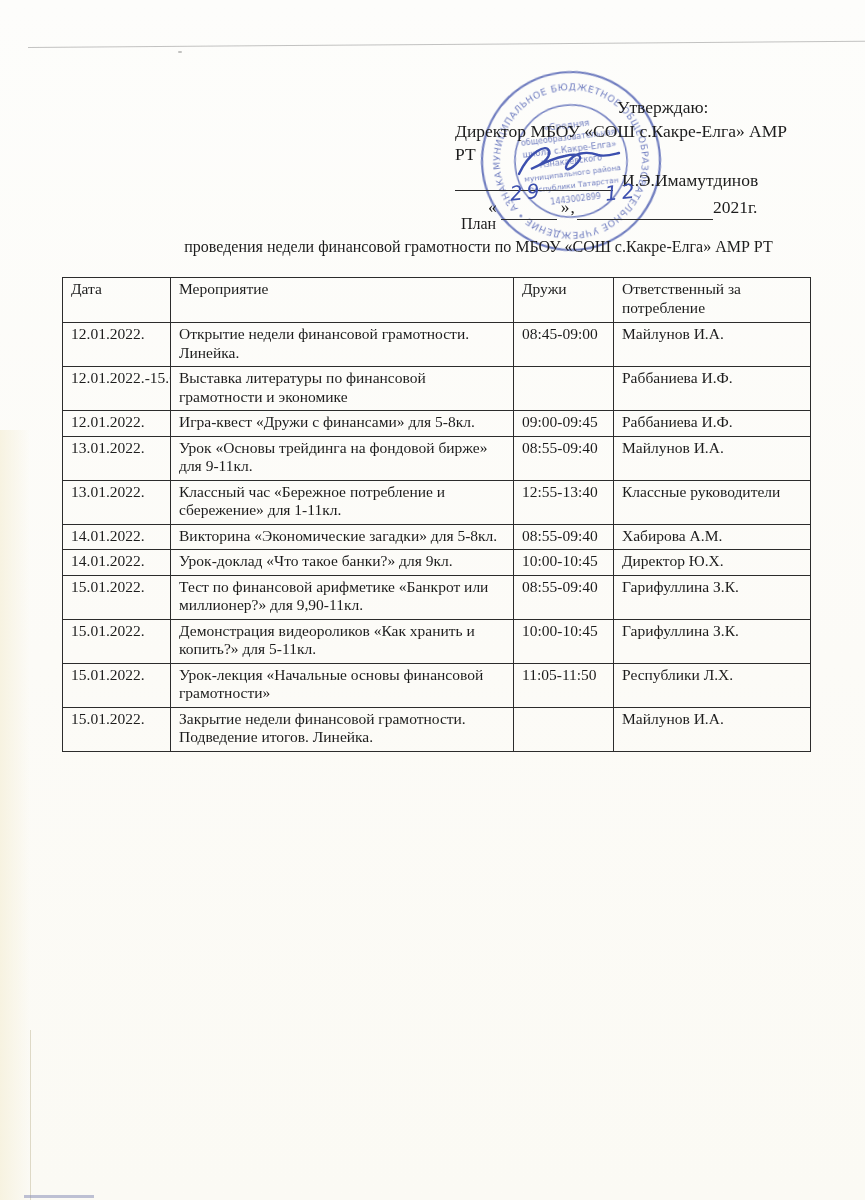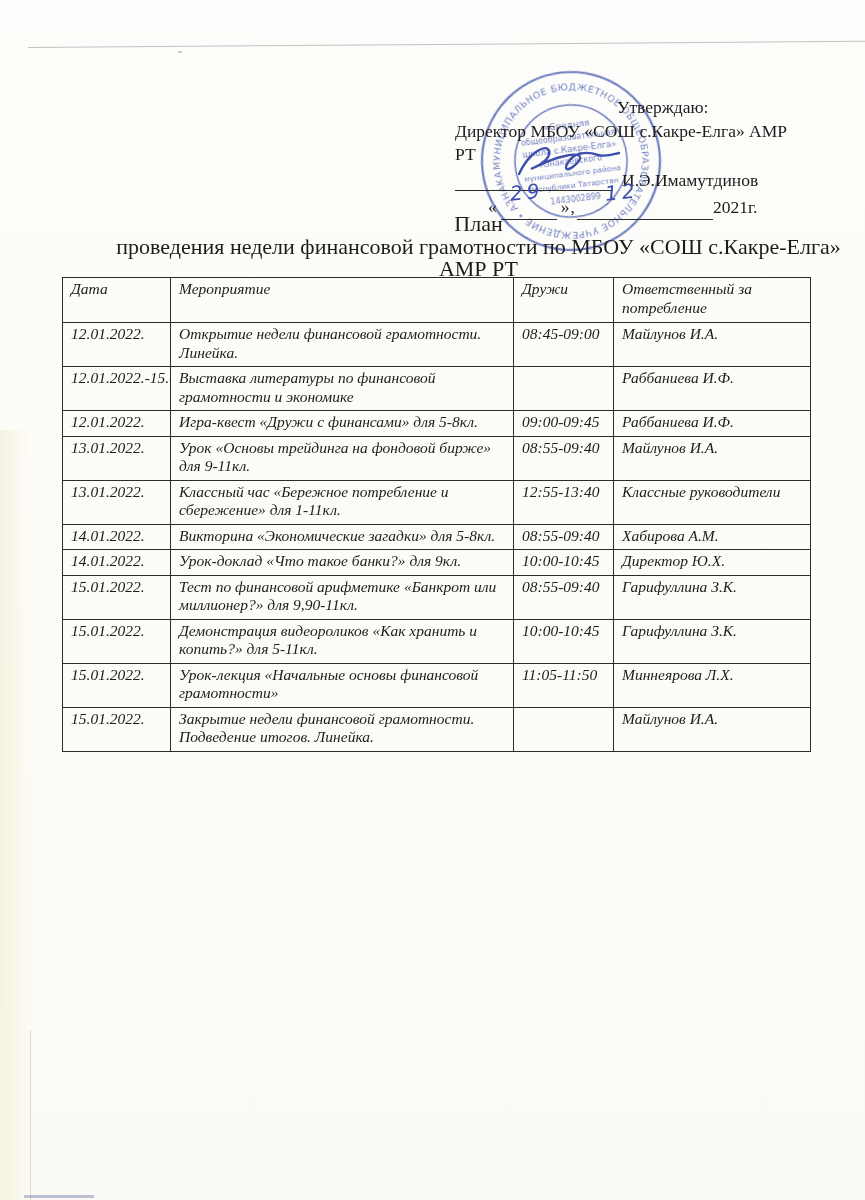--- a/index.html
+++ b/index.html
@@ -53,32 +53,32 @@
   .a4 { display:flex; align-items:flex-end; margin-top:4px; margin-left:33px; }
   .day-uline { width:56px; margin:0 4px; }
   .day-uline .hw { left:9px; }
   .month-uline { width:136px; margin-left:2px; }
   .month-uline .hw { left:28px; }
   .comma { margin-left:1px; }
 
   
   .title {
     position:absolute; left:0; top:213px; width:100%; box-sizing:border-box; padding-left:92px;
-    text-align:center; font-size:22px; line-height:22.5px; z-index:2;
+    text-align:center; font-size:16px; line-height:22.5px; z-index:2;
   }
 
   
   table.plan {
     position:absolute; left:62px; top:277px; width:748px; z-index:2;
     border-collapse:collapse; table-layout:fixed;
     font-size:15.5px; line-height:18.5px;
   }
   .plan th, .plan td {
     border:1.7px solid #2c2c2c; vertical-align:top; text-align:left;
-    font-weight:normal; padding:2px 6px 4px 8px; overflow:hidden;font-style:italic;
+    font-weight:normal; padding:2px 6px 4px 8px; overflow:hidden;
   }
   .plan col.c-date { width:108px; }
   .plan col.c-event { width:343px; }
   .plan col.c-time { width:100px; }
   .plan col.c-resp { width:197px; }
   .plan thead th { height:38px; }
   .plan td.event { }
 </style>
 </head>
 <body>
@@ -208,21 +208,21 @@
       <tr>
         <td>15.01.2022.</td>
         <td class="event">Демонстрация видеороликов «Как хранить и копить?» для 5-11кл.</td>
         <td>10:00-10:45</td>
         <td>Гарифуллина З.К.</td>
       </tr>
       <tr>
         <td>15.01.2022.</td>
         <td class="event">Урок-лекция «Начальные основы финансовой грамотности»</td>
         <td>11:05-11:50</td>
-        <td>Миннеярова Л.Х.</td>
+        <td>Республики Л.Х.</td>
       </tr>
       <tr>
         <td>15.01.2022.</td>
         <td class="event">Закрытие недели финансовой грамотности. Подведение итогов. Линейка.</td>
         <td></td>
         <td>Майлунов И.А.</td>
       </tr>
     </tbody>
   </table>
 

